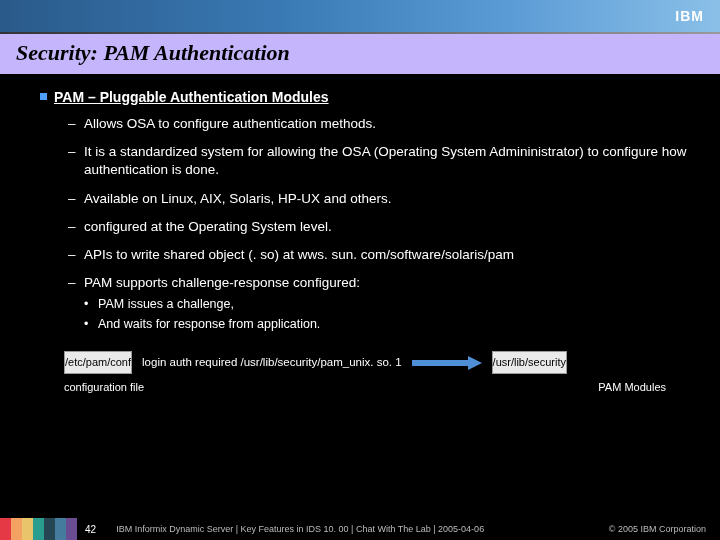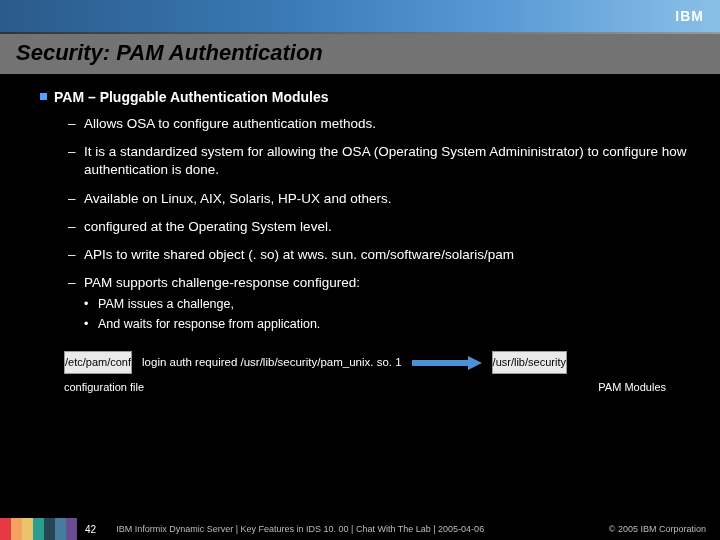--- a/index.html
+++ b/index.html
@@ -26,40 +26,41 @@
     color: #fff;
     letter-spacing: 1px;
     font-size: 14px;
     font-family: "Arial Black", Arial, sans-serif;
   }
   .divider {
     height: 2px;
     background: linear-gradient(to right, #333 0%, #999 100%);
   }
   .title-band {
-    background: #737373;
+    background: #c4b5fd;
     color: #000;
     padding: 6px 16px 8px 16px;
     font-size: 22px;
     font-weight: 700;
     font-style: italic;
-    font-family: Liberation Sans, sans-serif;
+    font-family: Liberation Serif, serif;
   }
   .content {
     padding: 14px 30px 0 40px;
     font-size: 13px;
     line-height: 1.35;
     background: #000;
   }
   .main-bullet {
     position: relative;
     padding-left: 14px;
     font-weight: 700;
     font-size: 14px;
     margin-bottom: 8px;
+    text-decoration: underline;
   }
   .main-bullet::before {
     content: "";
     position: absolute;
     left: 0;
     top: 5px;
     width: 7px;
     height: 7px;
     background: #4fa0ff;
   }

